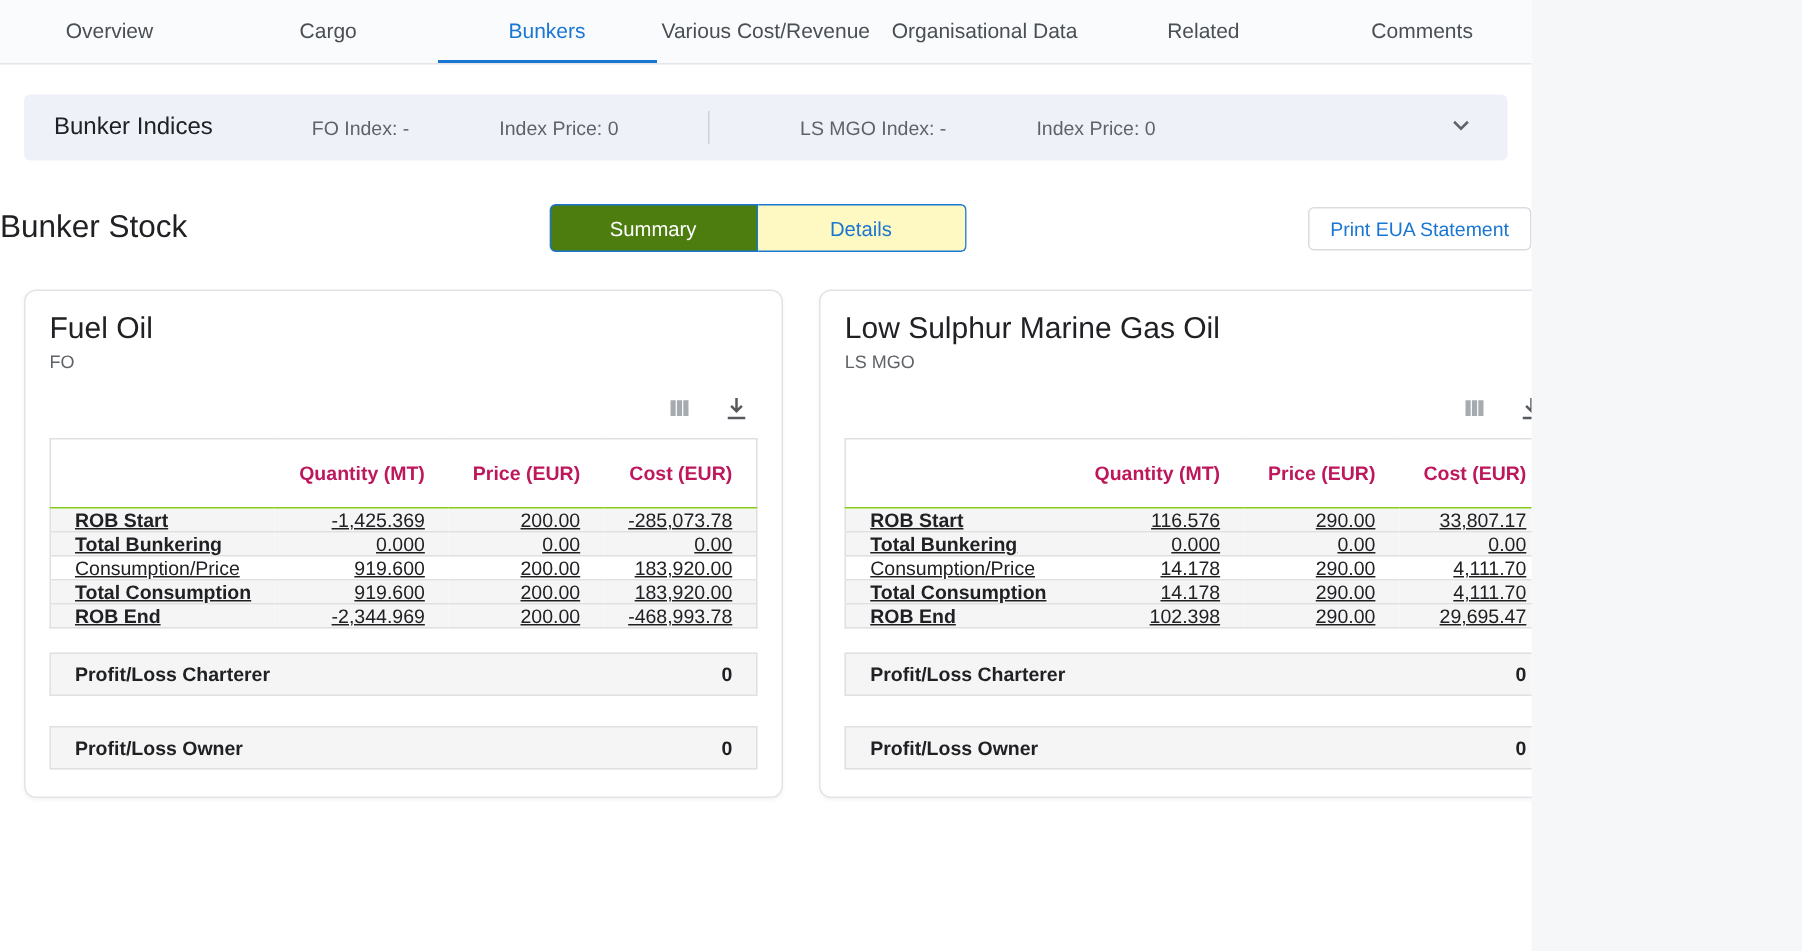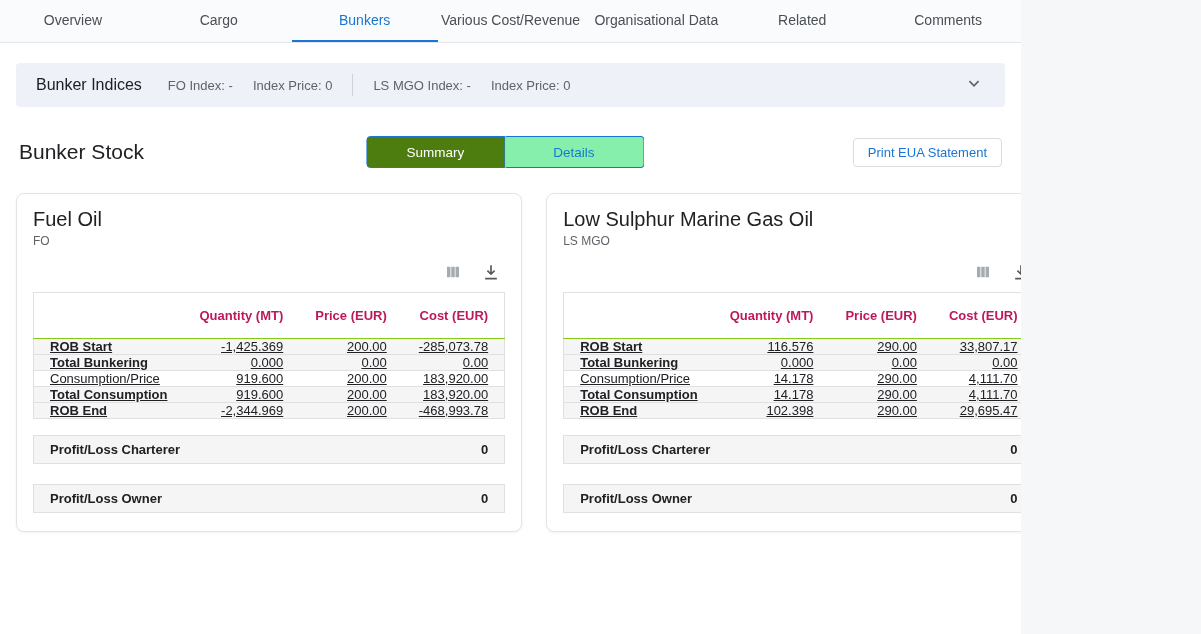--- a/index.html
+++ b/index.html
@@ -8,31 +8,31 @@
   .page { width:1021px; height:634px; background:#fff; overflow:hidden; position:relative; }
 
   
   .tabbar { display:flex; height:43px; background:#fafbfc; border-bottom:1px solid #e3e5e8; }
   .tab { flex:1; display:flex; align-items:center; justify-content:center; font-size:14px;
          color:#4a4f55; cursor:pointer; border-bottom:2px solid transparent; }
   .tab.active { color:#1976d2; border-bottom-color:#1976d2; }
 
   
   .indices { margin:20px 16px 0; background:#eef1f8; border-radius:4px; height:44px;
-             display:flex; align-items:center; padding:0 20px; }
+             display:flex; align-items:center; padding:0 20px;gap:40px; }
   .indices-title { font-size:16px; color:#202124; margin-right:26px; }
   .indices-item { font-size:13px; color:#5f6368; margin-right:20px; }
   .indices-divider { width:1px; height:22px; background:#ccd2dc; margin-right:20px; }
   .indices-chevron { margin-left:auto; display:flex; align-items:center; cursor:pointer; }
 
   
-  .section { display:flex; align-items:center; margin:28px 19px 0; position:relative; height:34px; }
+  .section { display:flex; align-items:center; margin:28px 0 0; position:relative; height:34px; }
   .section-title { font-size:21px; font-weight:400; color:#202124; }
   .toggle { position:absolute; left:50%; transform:translateX(-52%); display:flex; }
-  .toggle .seg { width:139px; height:32px; font-size:13.5px; border:1px solid #1976d2; background:#86efac;
+  .toggle .seg { width:139px; height:32px; font-size:13.5px; border:1px solid #1976d2; background:#fef9c3;
                  color:#1976d2; cursor:pointer; display:flex; align-items:center; justify-content:center;
                  font-family:"Liberation Sans", sans-serif; }
   .toggle .seg.first { border-radius:4px 0 0 4px; }
   .toggle .seg.last { border-radius:0 4px 4px 0; border-left:none; }
   .toggle .seg.active { background:#4d7c0f; color:#fff; }
   .print-btn { margin-left:auto; background:#fff; border:1px solid #dadce0; border-radius:4px;
                color:#1976d2; font-size:13px; padding:6px 14px; cursor:pointer;
                font-family:"Liberation Sans", sans-serif; }
 
   

